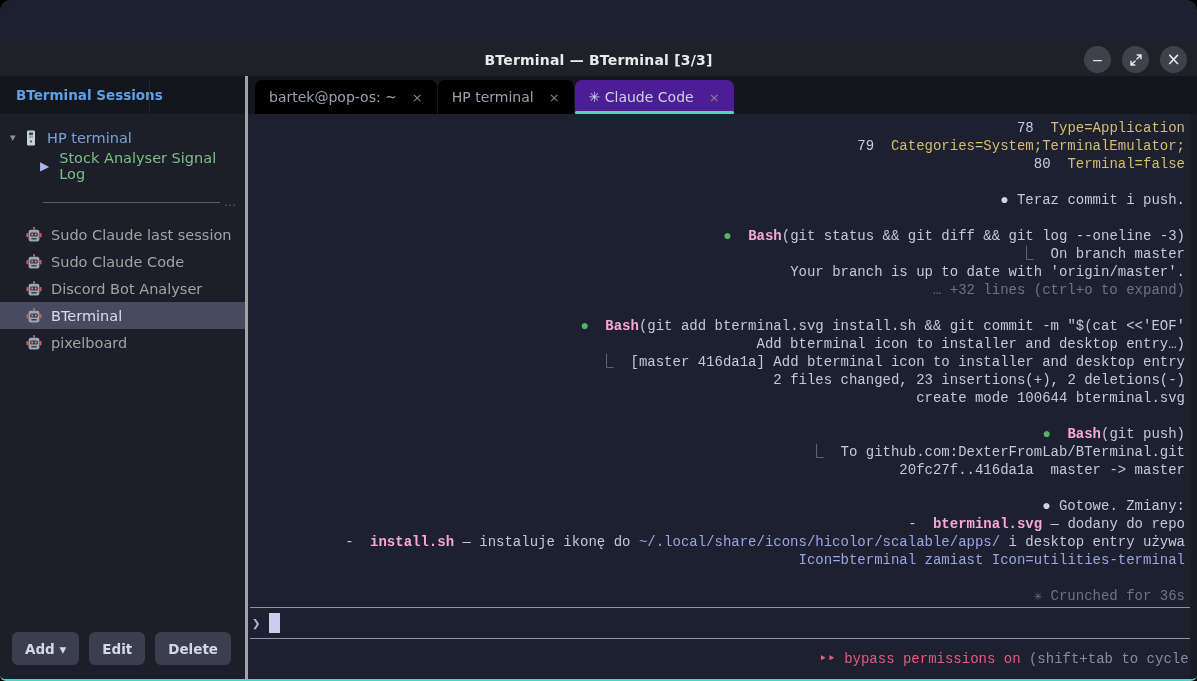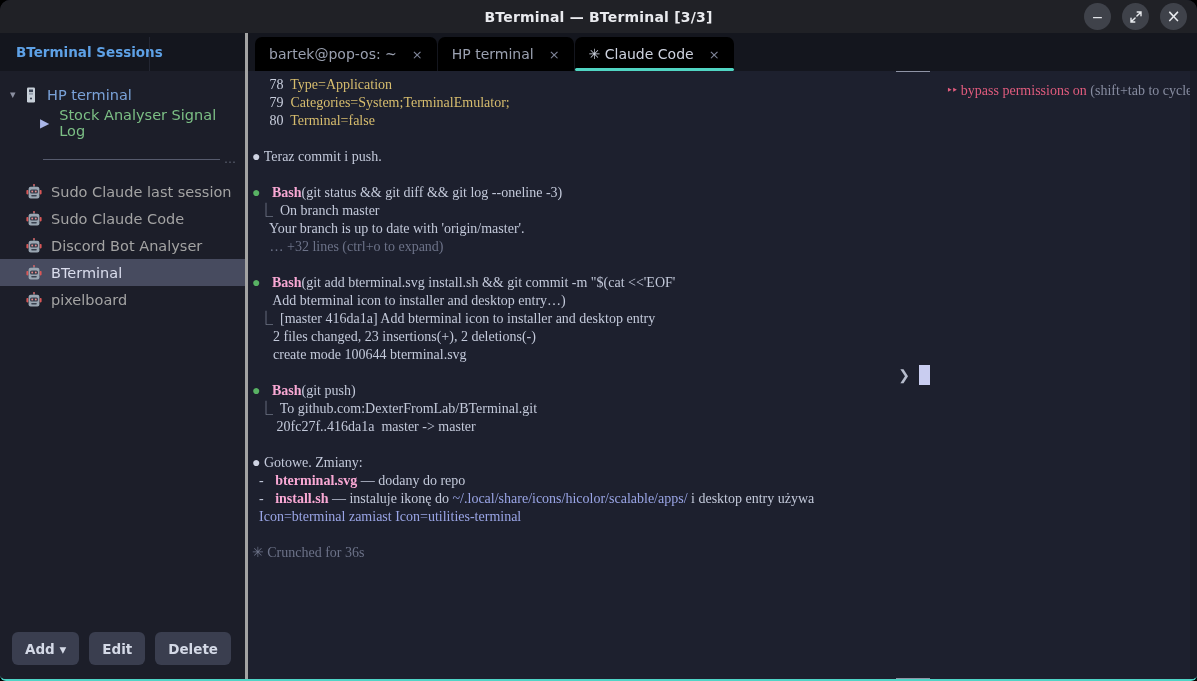--- a/index.html
+++ b/index.html
@@ -8,21 +8,21 @@
 
   .window {
     width:1197px; height:681px; display:flex; flex-direction:column;
     background:#1d202e; border-radius:10px 10px 6px 6px;
     border-bottom:2px solid #4fd4c6; overflow:hidden;
   }
 
   
   .titlebar {
     height:33px; background:#202126; flex:0 0 33px; position:relative;
-    display:flex; align-items:center; justify-content:center;
+    display:flex; align-items:center; justify-content:center;margin-top:43px;
   }
   .titlebar .title { color:#e9eaee; font-weight:bold; font-size:14px; letter-spacing:.2px; }
   .win-controls { position:absolute; right:10px; top:3px; display:flex; gap:11px; }
   .win-btn {
     width:27px; height:27px; border-radius:50%; background:#3f424a;
     display:flex; align-items:center; justify-content:center;
     color:#e8eaee; font-size:14px; cursor:pointer; line-height:1;
   }
   .win-btn svg { display:block; }
 
@@ -74,31 +74,31 @@
 
   
   .right-col { flex:1; display:flex; flex-direction:column; min-width:0; }
   .tabbar { height:38px; flex:0 0 38px; background:#14161e; display:flex; align-items:flex-end; padding-left:7px; }
   .tab {
     height:34px; display:flex; align-items:center; padding:0 14px;
     background:#000000; color:#9aa0b0; font-size:14px; cursor:pointer;
     border-radius:7px 7px 0 0; position:relative; margin-right:1px;
   }
   .tab .close-x { color:#80869a; font-size:13px; margin-left:15px; cursor:pointer; }
-  .tab-active { background:#000000; color:#ced3e0; }
+  .tab-active { background:#4c1d95; color:#ced3e0; }
   .tab-active::after {
     content:""; position:absolute; left:0; right:0; bottom:0; height:3px;
     background:#50d5c3; border-radius:2px;
   }
 
   
   .terminal {
-    flex:1; background:#1d202e; position:relative; display:flex; 
-    font-family:Liberation Serif, serif;
-    font-size:14px; min-height:0;
+    flex:1; background:#1d202e; position:relative; display:flex; flex-direction:column;
+    font-family:Liberation Mono, monospace;
+    font-size:14px; min-height:0;text-align:right;
   }
   .scroll-track { position:absolute; top:0; right:0; bottom:0; width:7px; background:#191b26; }
   .term-output { padding:5px 12px 0 4px; white-space:pre; }
   .tline { height:18px; line-height:18px; color:#c3c9da; }
   .tline span.num { color:#c9cedd; }
   .tline span.yellow { color:#d7bd6e; }
   .tline span.bold { color:#f9a8d4; font-weight:bold;margin-left:8px; }
   .tline span.bullet-green { color:#58b263; }
   .tline span.bullet-white { color:#ced3e2; }
   .tline span.dim { color:#6c7288; }

